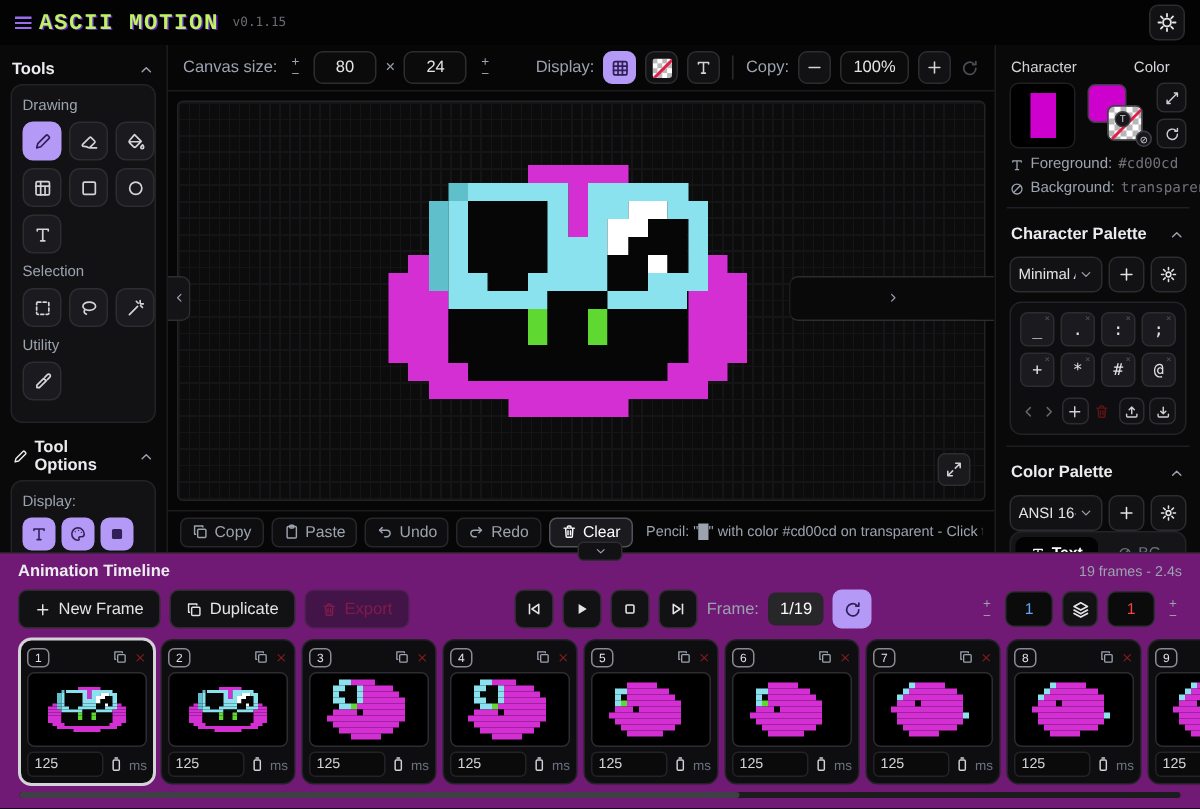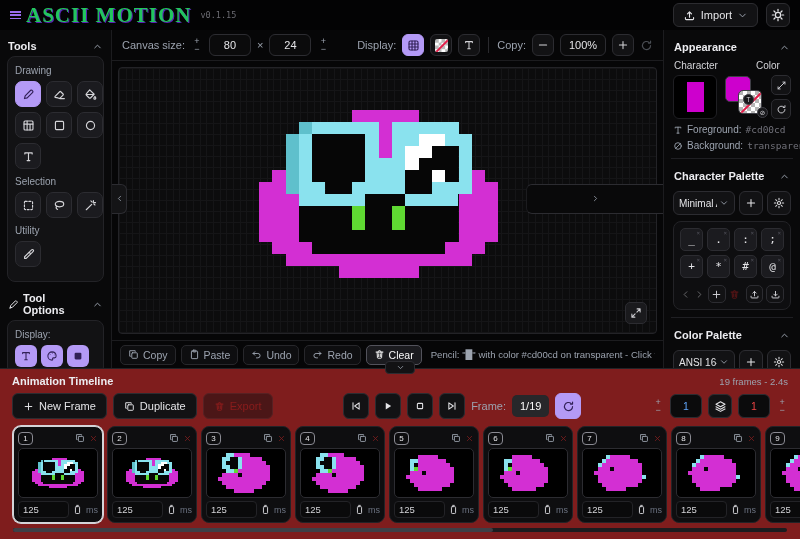--- a/index.html
+++ b/index.html
@@ -7,21 +7,21 @@
 body{font-family:"Liberation Sans",sans-serif;font-size:11px;color:#d4d4d8}
 .app{width:800px;height:539px;display:flex;flex-direction:column;background:#050506}
 .icon{display:inline-flex;align-items:center;justify-content:center;line-height:0}
 .icon svg{display:block}
 button{font-family:inherit;background:none;border:none;color:inherit;cursor:pointer;font-size:inherit}
 .spacer{flex:1}
 
 .topbar{height:30px;flex:0 0 30px;display:flex;align-items:center;gap:8px;padding:0 10px;background:#030304}
 .logo{display:flex;align-items:center;gap:5px}
 .logo-lines{width:11px;height:9px;background:repeating-linear-gradient(#9a6cf0 0 1.5px,transparent 1.5px 3.5px)}
-.logo-text{font-family:Liberation Serif, serif;font-weight:bold;font-size:21px;letter-spacing:1px;color:#22c55e;text-shadow:1px 1px 0 #5b21b6}
+.logo-text{font-family:Liberation Mono, monospace;font-weight:bold;font-size:15px;letter-spacing:1px;color:#bef264;text-shadow:1px 1px 0 #5b21b6}
 .logo-ver{font-family:"DejaVu Sans Mono",monospace;font-size:8.5px;color:#6b6b72;margin-left:4px}
 .btn{display:inline-flex;align-items:center;gap:5px;height:24px;padding:0 9px;background:#121214;border:1px solid #2c2c30;border-radius:6px;color:#e4e4e7;font-size:11px}
 .iconbtn{width:24px;padding:0;justify-content:center}
 
 .mainrow{flex:1;display:flex;min-height:0}
 .left{width:112px;flex:0 0 112px;border-right:1px solid #1c1c1f;padding:6px 7px;display:flex;flex-direction:column;background:#09090a}
 .sechead{display:flex;align-items:center;gap:4px;color:#ececf0;font-weight:bold;padding:4px 1px;font-size:11px}
 .sechead .chev{margin-left:auto;color:#9ca3af}
 .card{background:#121214;border:1px solid #232327;border-radius:8px;padding:7px;margin-bottom:6px}
 .grouplabel{color:#9ca3af;font-size:10px;margin:1px 0 5px}
@@ -82,21 +82,21 @@
 .charbtn{position:relative;height:23px;background:#1b1b1f;border:1px solid #2c2c31;border-radius:5px;color:#e4e4e7;font-family:"DejaVu Sans Mono",monospace;font-size:11px;display:flex;align-items:center;justify-content:center}
 .charbtn .rm{position:absolute;top:1px;right:2px;font-size:6px;line-height:5px;color:#52525b}
 .palfooter{display:flex;align-items:center;gap:3px;margin-top:7px}
 .palfooter .sqbtn{width:18px;height:18px}
 .dimmed{opacity:.45}
 .danger{color:#b91c1c}
 .segment{margin-top:auto;background:#151518;border:1px solid #232327;border-radius:8px;padding:3px;display:flex}
 .seg{flex:1;height:21px;border-radius:6px;display:flex;align-items:center;justify-content:center;gap:4px;color:#6b7280;font-size:10.5px}
 .seg.active{background:#030304;color:#fafafa;font-weight:bold}
 
-.timeline{flex:0 0 171px;border-top:1px solid #232327;background:#7f1d1d;position:relative;display:flex;flex-direction:column;padding-top:4px}
+.timeline{flex:0 0 171px;border-top:1px solid #232327;background:#701a75;position:relative;display:flex;flex-direction:column;padding-top:4px}
 .collapsepill{position:absolute;top:-8px;left:50%;transform:translateX(-50%);width:30px;height:13px;background:#121214;border:1px solid #2c2c31;border-radius:4px;color:#9ca3af;display:flex;align-items:center;justify-content:center}
 .tl-head{display:flex;justify-content:space-between;align-items:center;padding:2px 12px}
 .tl-title{font-weight:bold;color:#ececf0}
 .tl-summary{color:#9ca3af;font-size:9.5px}
 .tl-controls{display:flex;align-items:center;gap:6px;padding:4px 12px 3px}
 .tlbtn{display:inline-flex;align-items:center;gap:5px;height:26px;padding:0 10px;background:#121214;border:1px solid #2c2c31;border-radius:6px;color:#e4e4e7;font-size:11px}
 .tlbtn.delete{color:#991b1b;background:#0e0e10;border-color:#27272b}
 .pb{width:26px;flex:0 0 26px;padding:0;justify-content:center}
 .loopbtn{background:#b49af6;border-color:#b49af6;color:#312057}
 .framebadge{height:22px;padding:0 8px;background:#27272a;border-radius:5px;display:flex;align-items:center;color:#fafafa}
@@ -127,33 +127,20 @@
 
 <div class="app">
 
   <div class="topbar">
     <div class="logo">
       <span class="logo-lines"></span>
       <span class="logo-text">ASCII MOTION</span>
       <span class="logo-ver">v0.1.15</span>
     </div>
     <span class="spacer"></span>
-    <button class="btn">
-      <span class="icon">
-          <svg width="13" height="13" viewBox="0 0 16 16" fill="none" stroke="currentColor" stroke-width="1.4" stroke-linecap="round" stroke-linejoin="round">
-            <path d="M8 10V3.5M5.5 6L8 3.5 10.5 6M3 10.5V12a1 1 0 0 0 1 1h8a1 1 0 0 0 1-1v-1.5"></path>
-          </svg>
-        </span>
-      <span>Import</span>
-      <span class="icon dim">
-          <svg width="11" height="11" viewBox="0 0 16 16" fill="none" stroke="currentColor" stroke-width="1.4" stroke-linecap="round" stroke-linejoin="round">
-            <path d="M4 6l4 4 4-4"></path>
-          </svg>
-        </span>
-    </button>
     <button class="btn iconbtn">
       <span class="icon">
           <svg width="14" height="14" viewBox="0 0 16 16" fill="none" stroke="currentColor" stroke-width="1.4" stroke-linecap="round" stroke-linejoin="round">
             <circle cx="8" cy="8" r="3"></circle>
             <path d="M8 1.5v2M8 12.5v2M1.5 8h2M12.5 8h2M3.4 3.4l1.4 1.4M11.2 11.2l1.4 1.4M12.6 3.4l-1.4 1.4M4.8 11.2l-1.4 1.4"></path>
           </svg>
         </span>
     </button>
   </div>
 
@@ -516,28 +503,20 @@
                 <path d="M3 4.5h10M6.3 4.5v-1a1 1 0 0 1 1-1h1.4a1 1 0 0 1 1 1v1M4.5 4.5l.5 8a1 1 0 0 0 1 .9h4a1 1 0 0 0 1-.9l.5-8M6.8 7v4M9.2 7v4"></path>
               </svg>
             </span>
           <span>Clear</span>
         </button>
         <span class="statustext">Pencil: "█" with color #cd00cd on transparent - Click to draw, hold Shift+click for lines</span>
       </div>
     </div>
 
     <div class="right">
-      <div class="sechead">
-        <span>Appearance</span>
-        <span class="icon chev">
-            <svg width="11" height="11" viewBox="0 0 16 16" fill="none" stroke="currentColor" stroke-width="1.4" stroke-linecap="round" stroke-linejoin="round">
-              <path d="M4 10l4-4 4 4"></path>
-            </svg>
-          </span>
-      </div>
       <div class="applabels">
         <span>Character</span>
         <span>Color</span>
       </div>
       <div class="approw">
         <div class="charprev">
           <div class="charblock"></div>
         </div>
         <div class="swatches">
           <div class="swfg">

